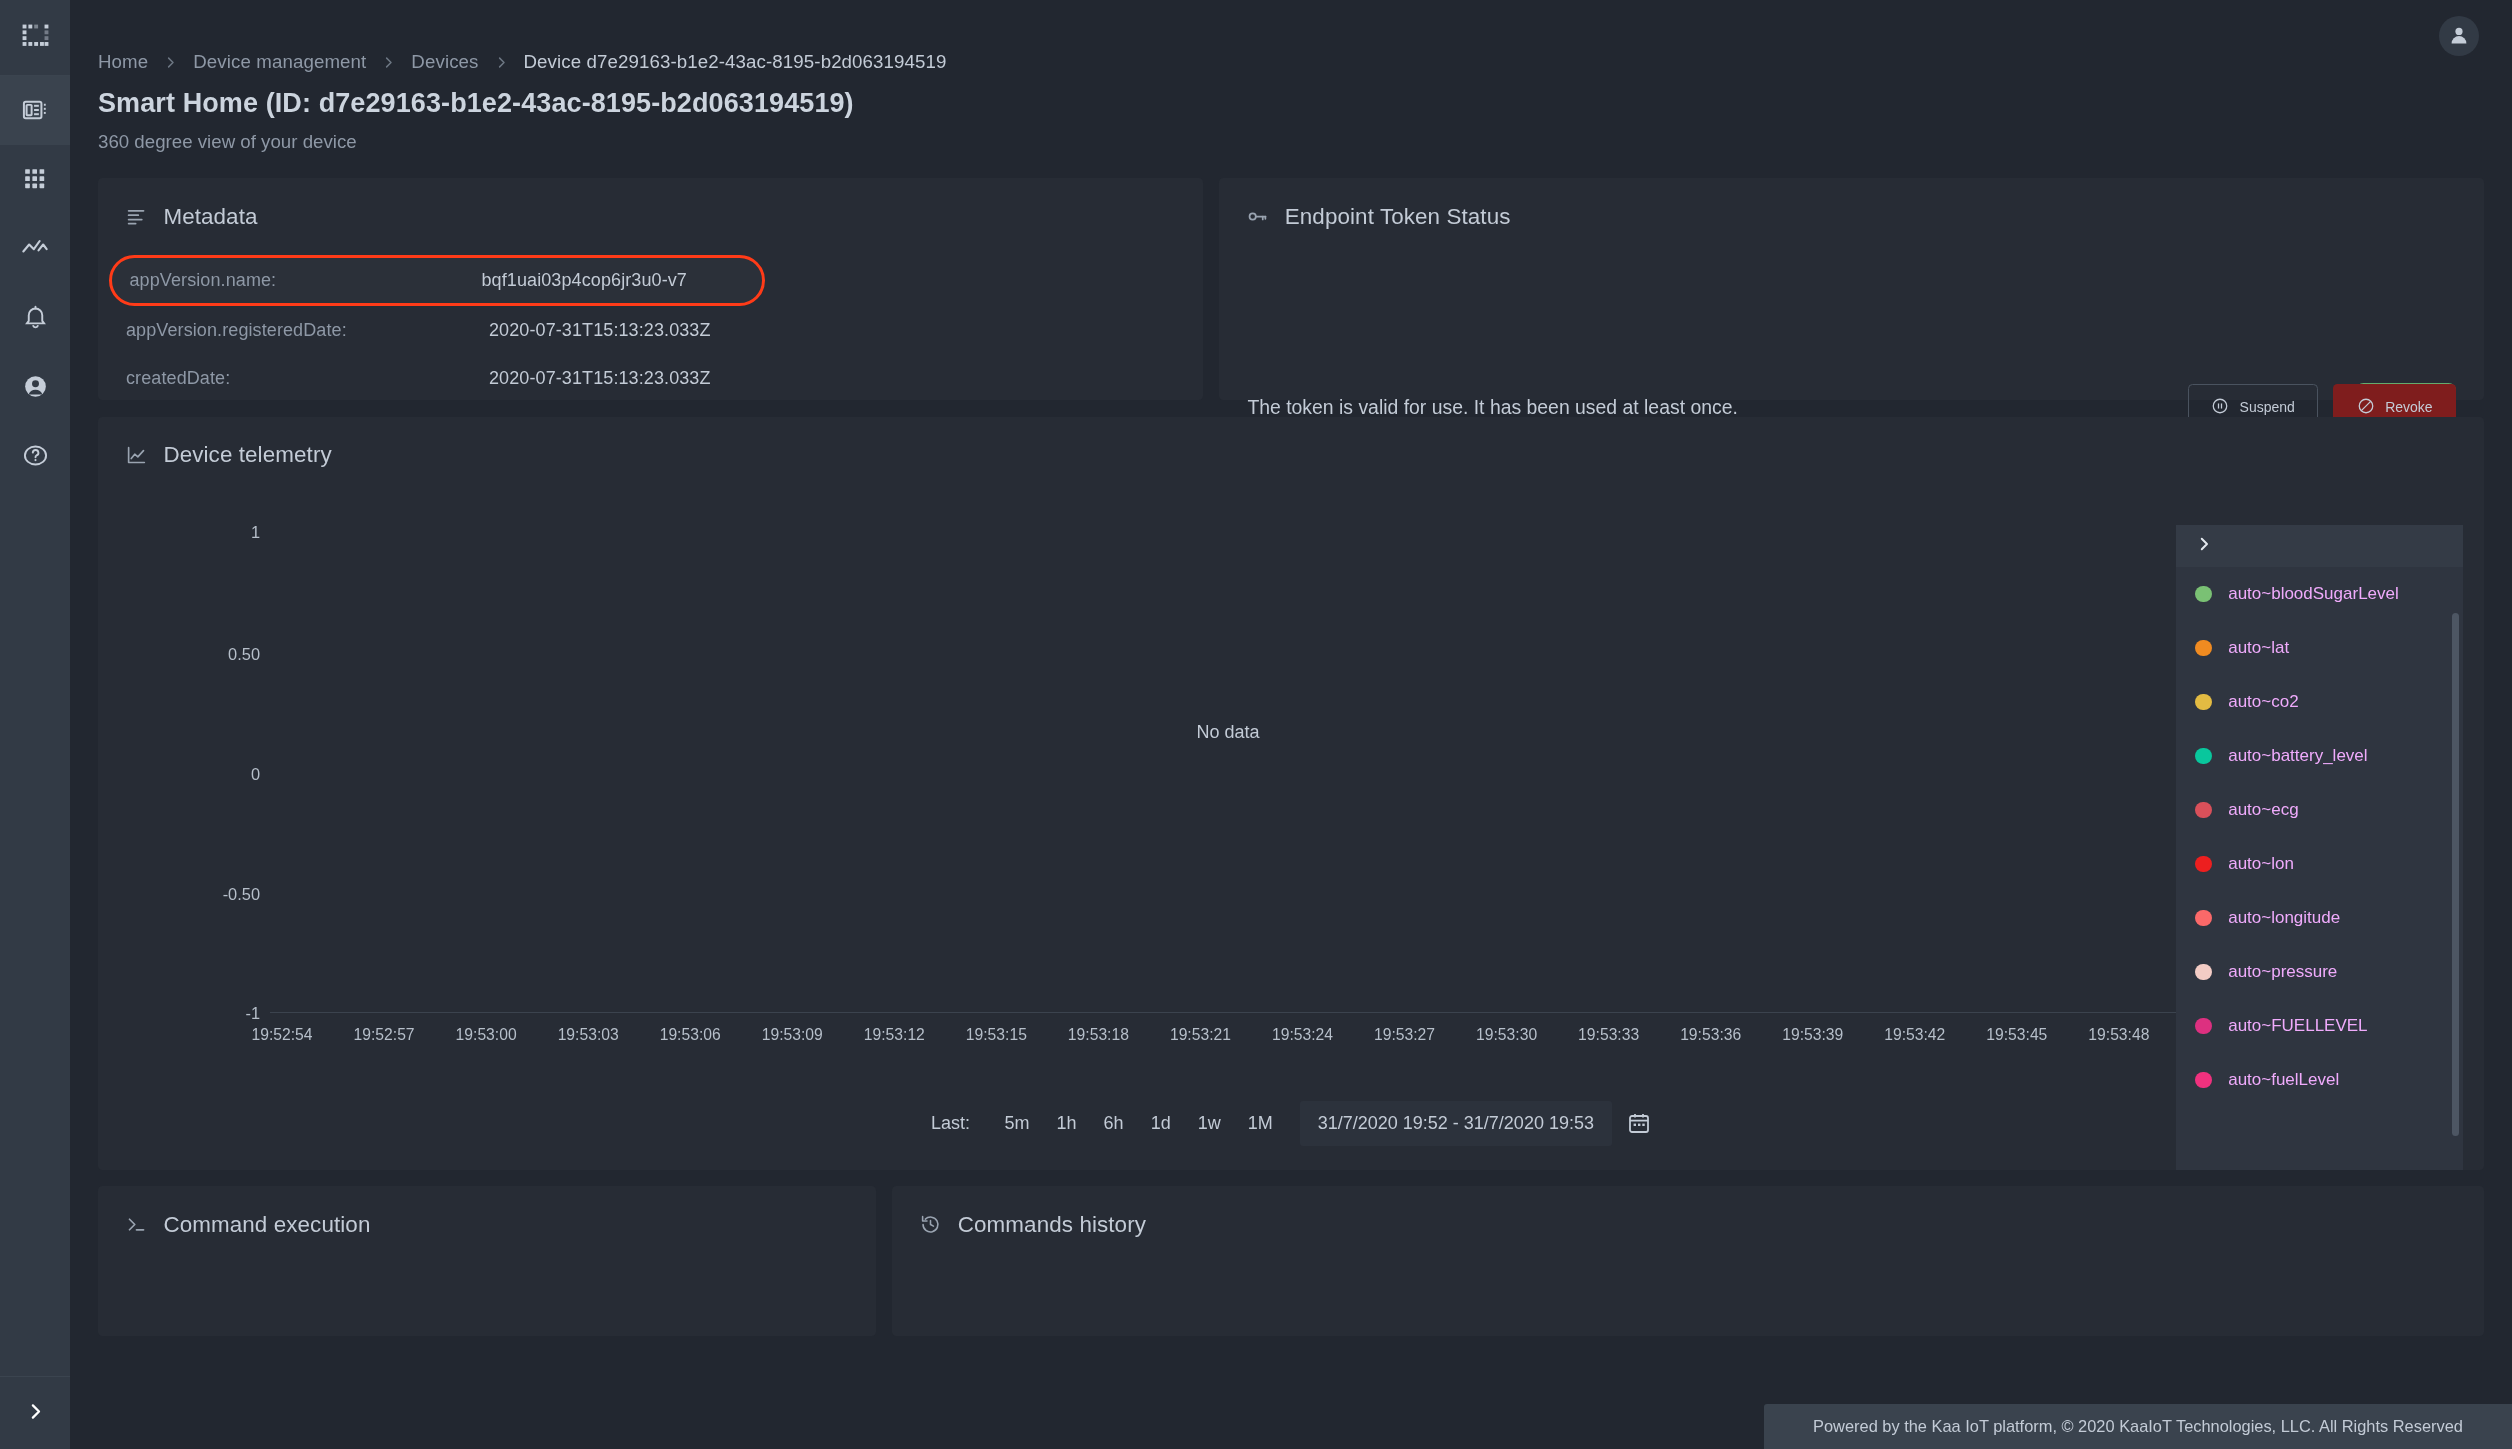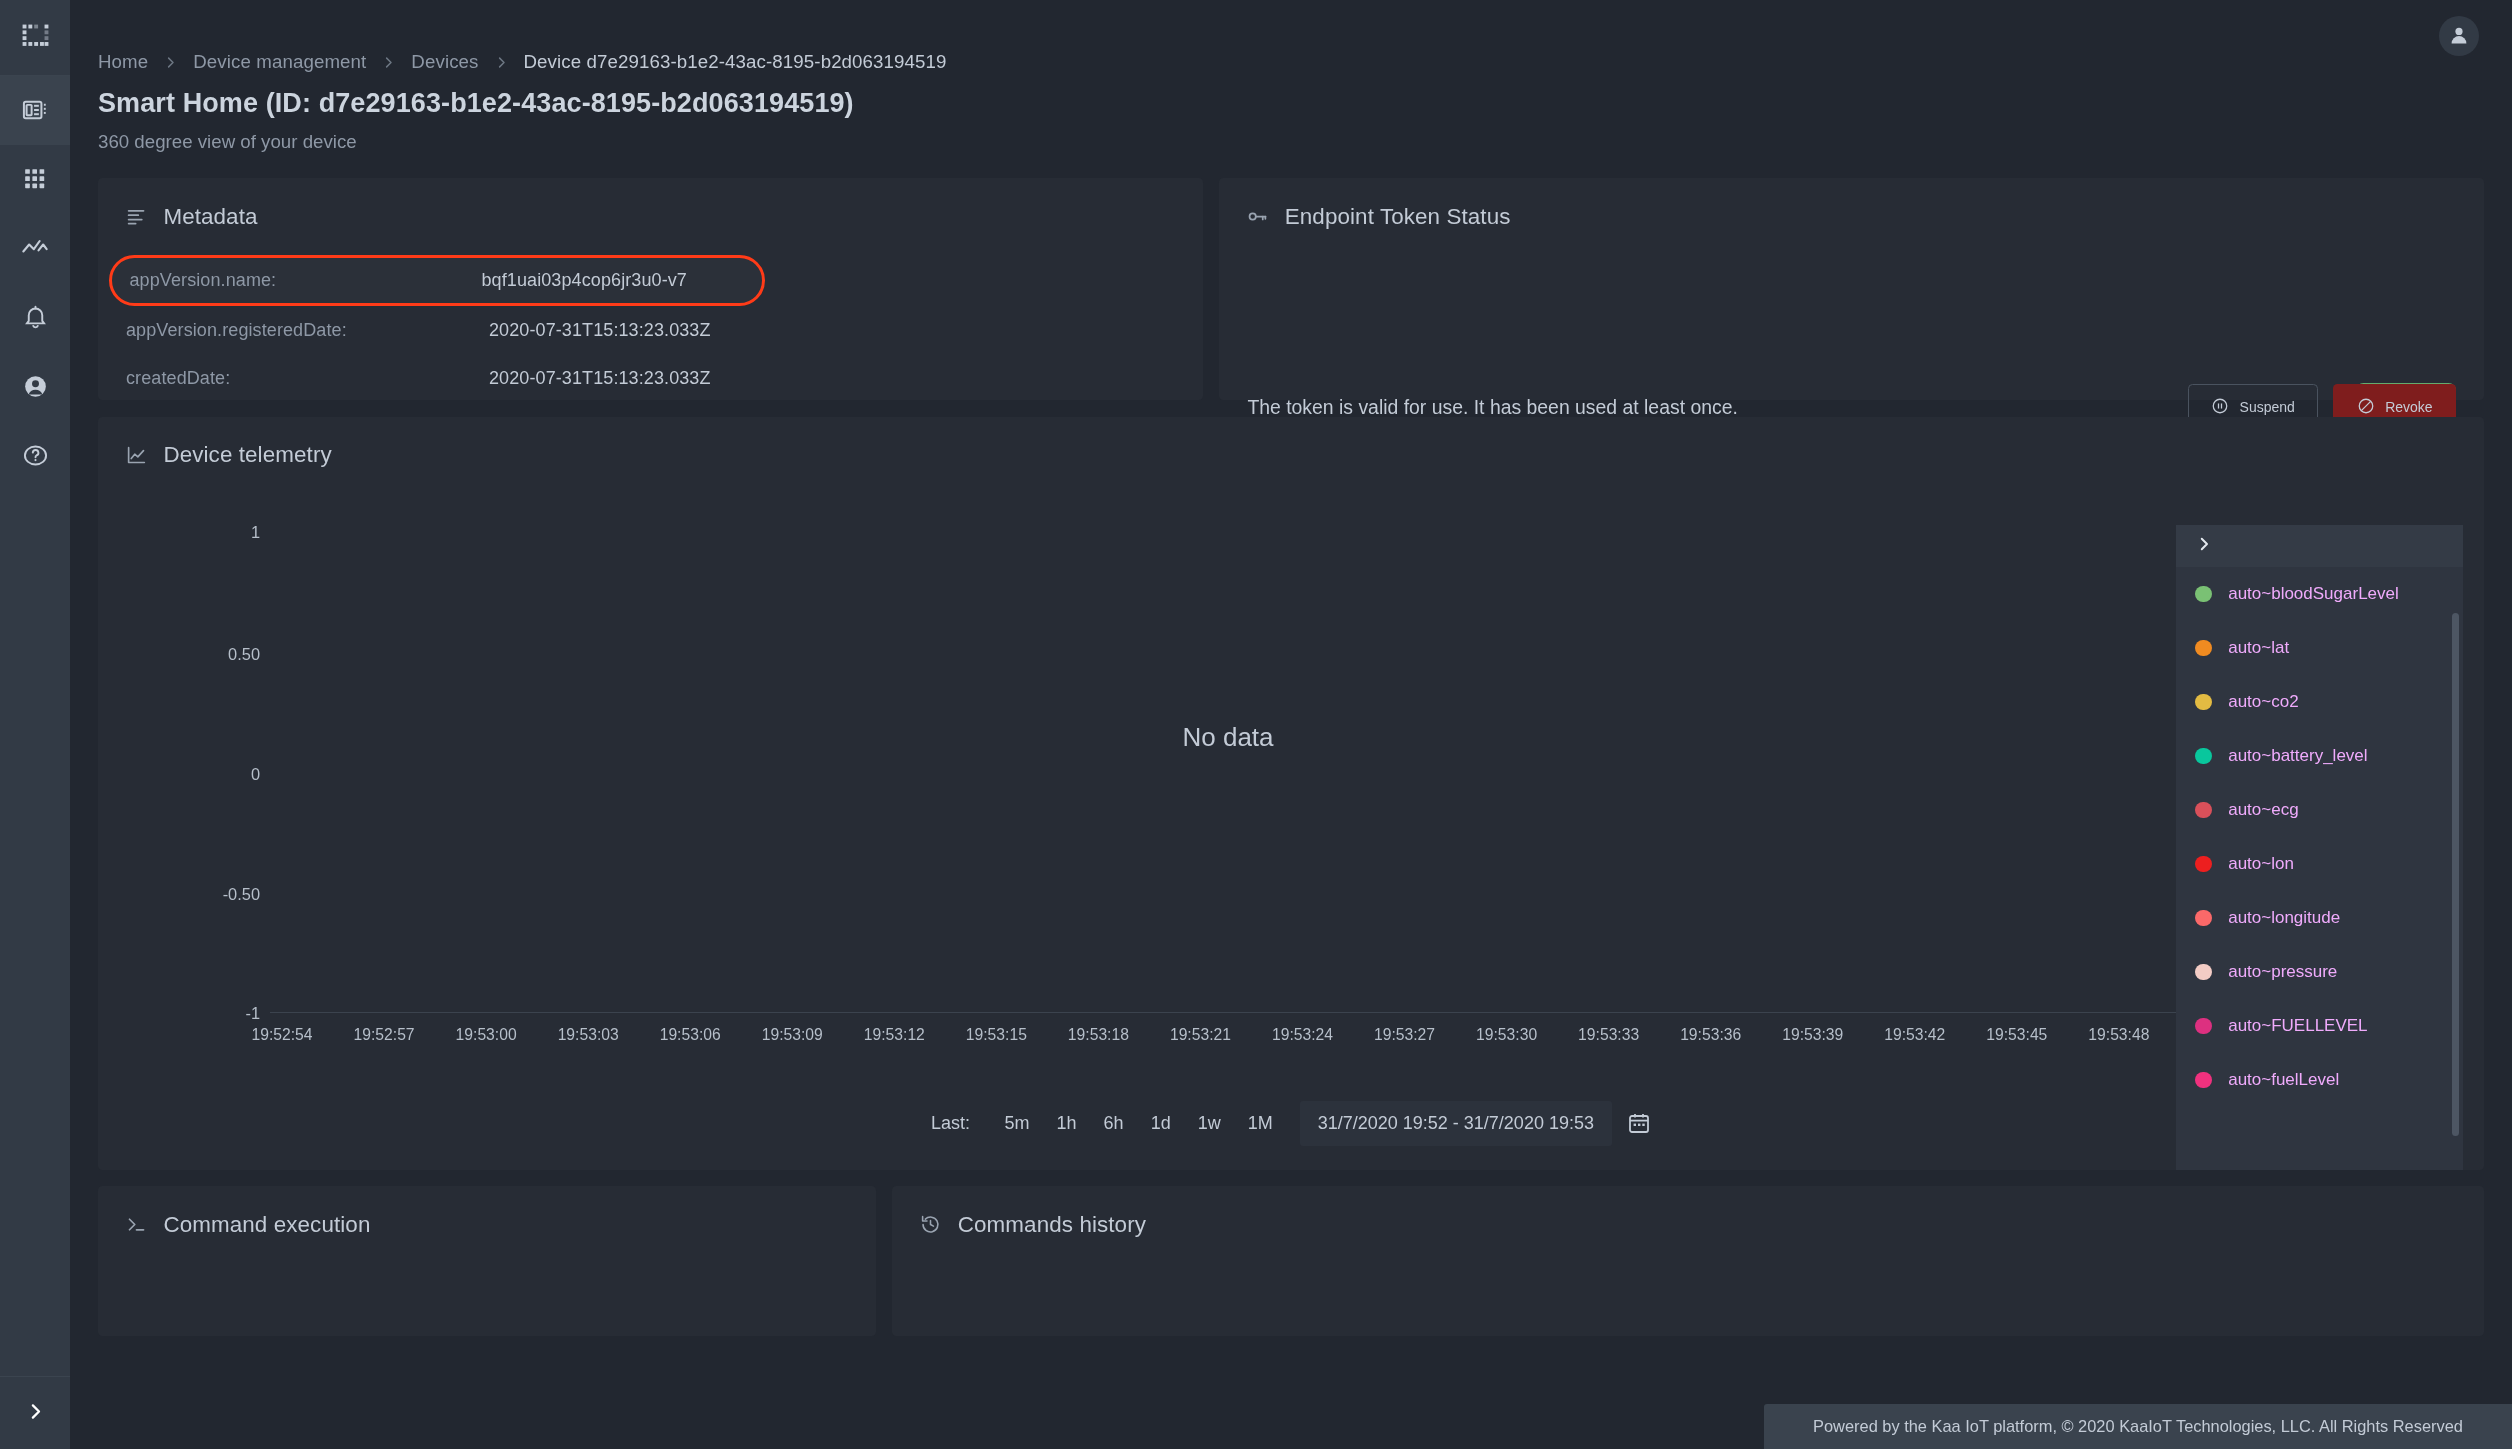--- a/index.html
+++ b/index.html
@@ -170,21 +170,21 @@
   }
   .x-labels {
     position: absolute; left: 0; right: 0;
     display: flex;
   }
   .x-label {
     font-size: 15.7px; color: #b6bfca;
     text-align: center; flex: 1;
   }
   .no-data {
-    position: absolute; font-size: 26px; color: #c3cbd6;
+    position: absolute; font-size: 18px; color: #c3cbd6;
     left: 50%; transform: translateX(-50%); top: 233px;
     margin-left: -63px;
   }
 
   
   .legend {
     position: absolute; right: 21px; top: 36px;
     width: 287px; height: 658px;
     background: #2f3540;
     overflow: hidden;

